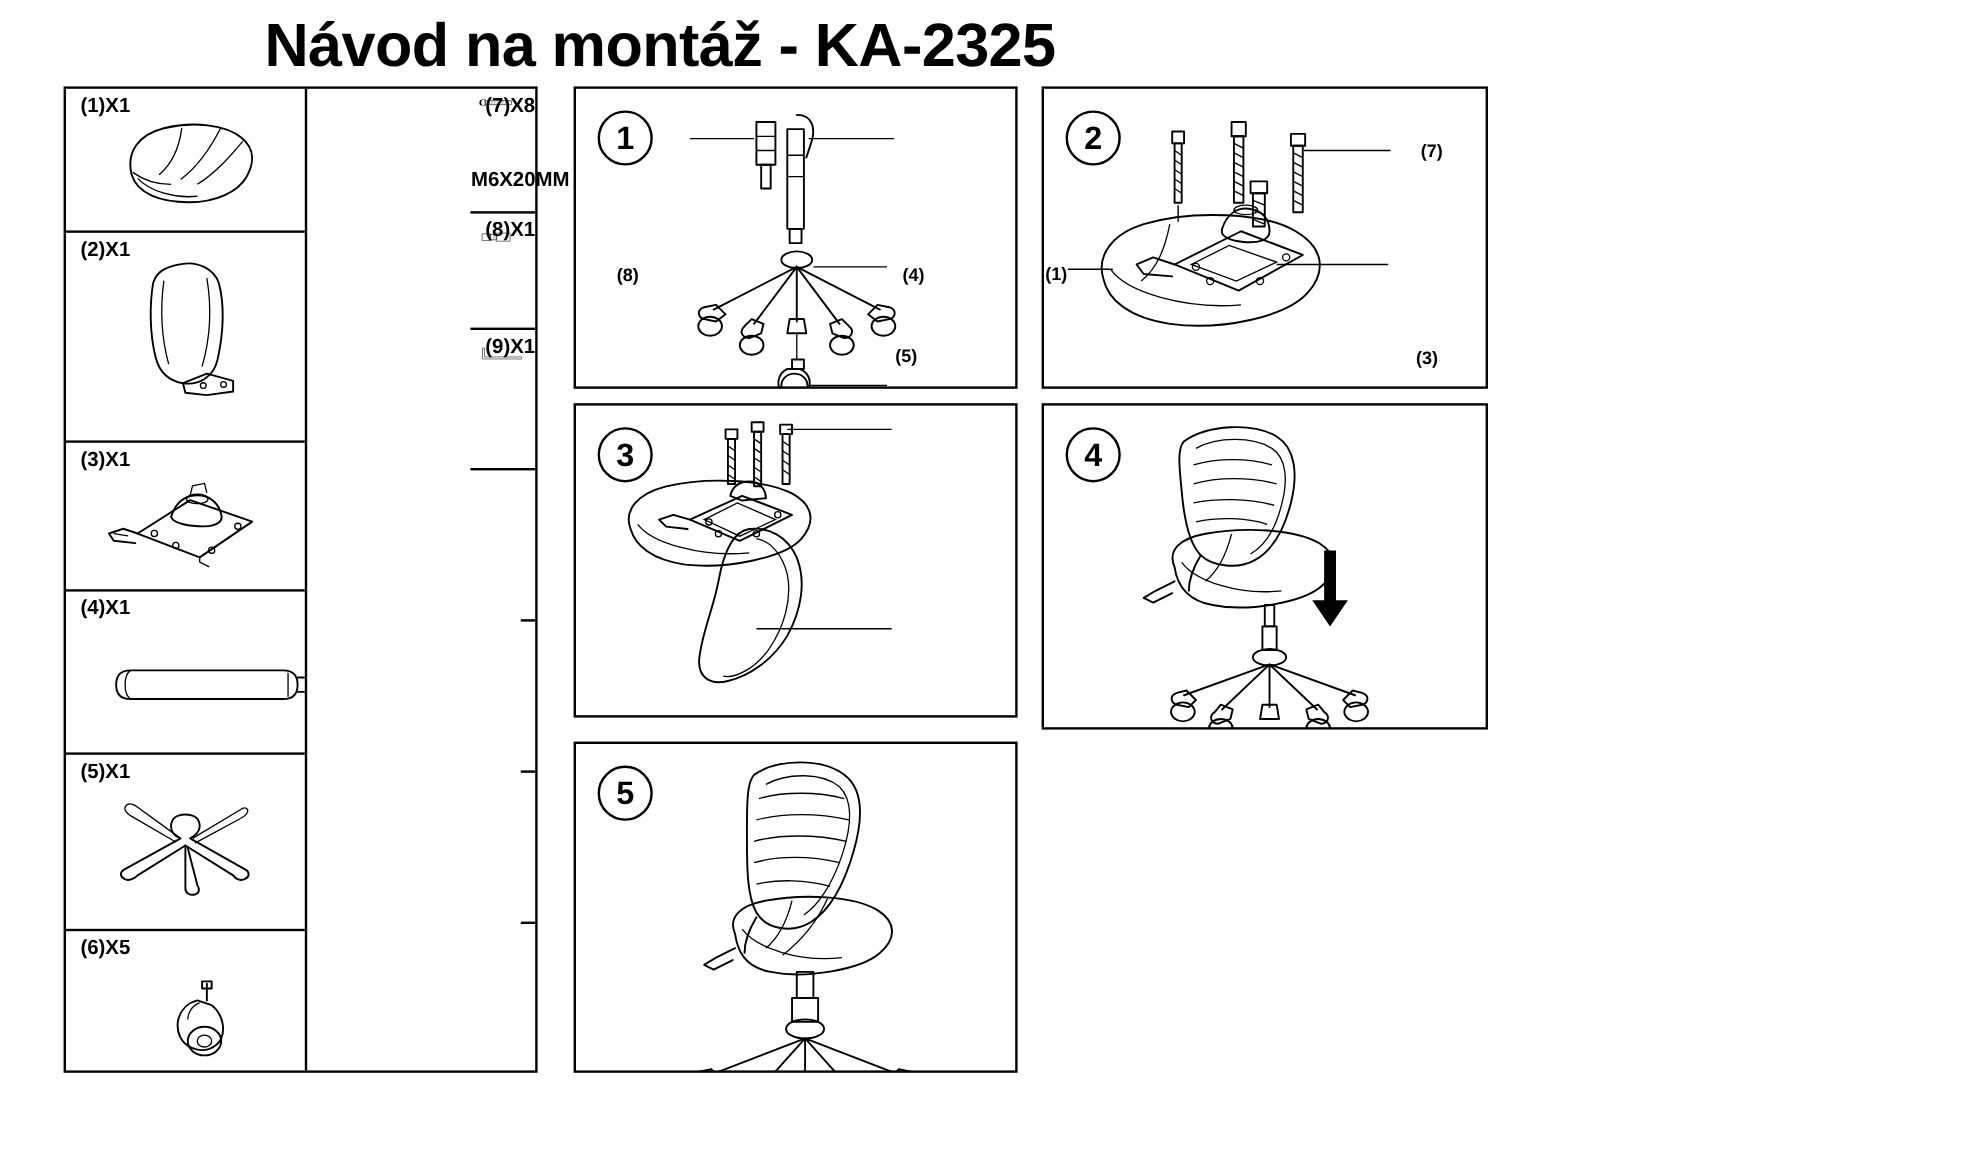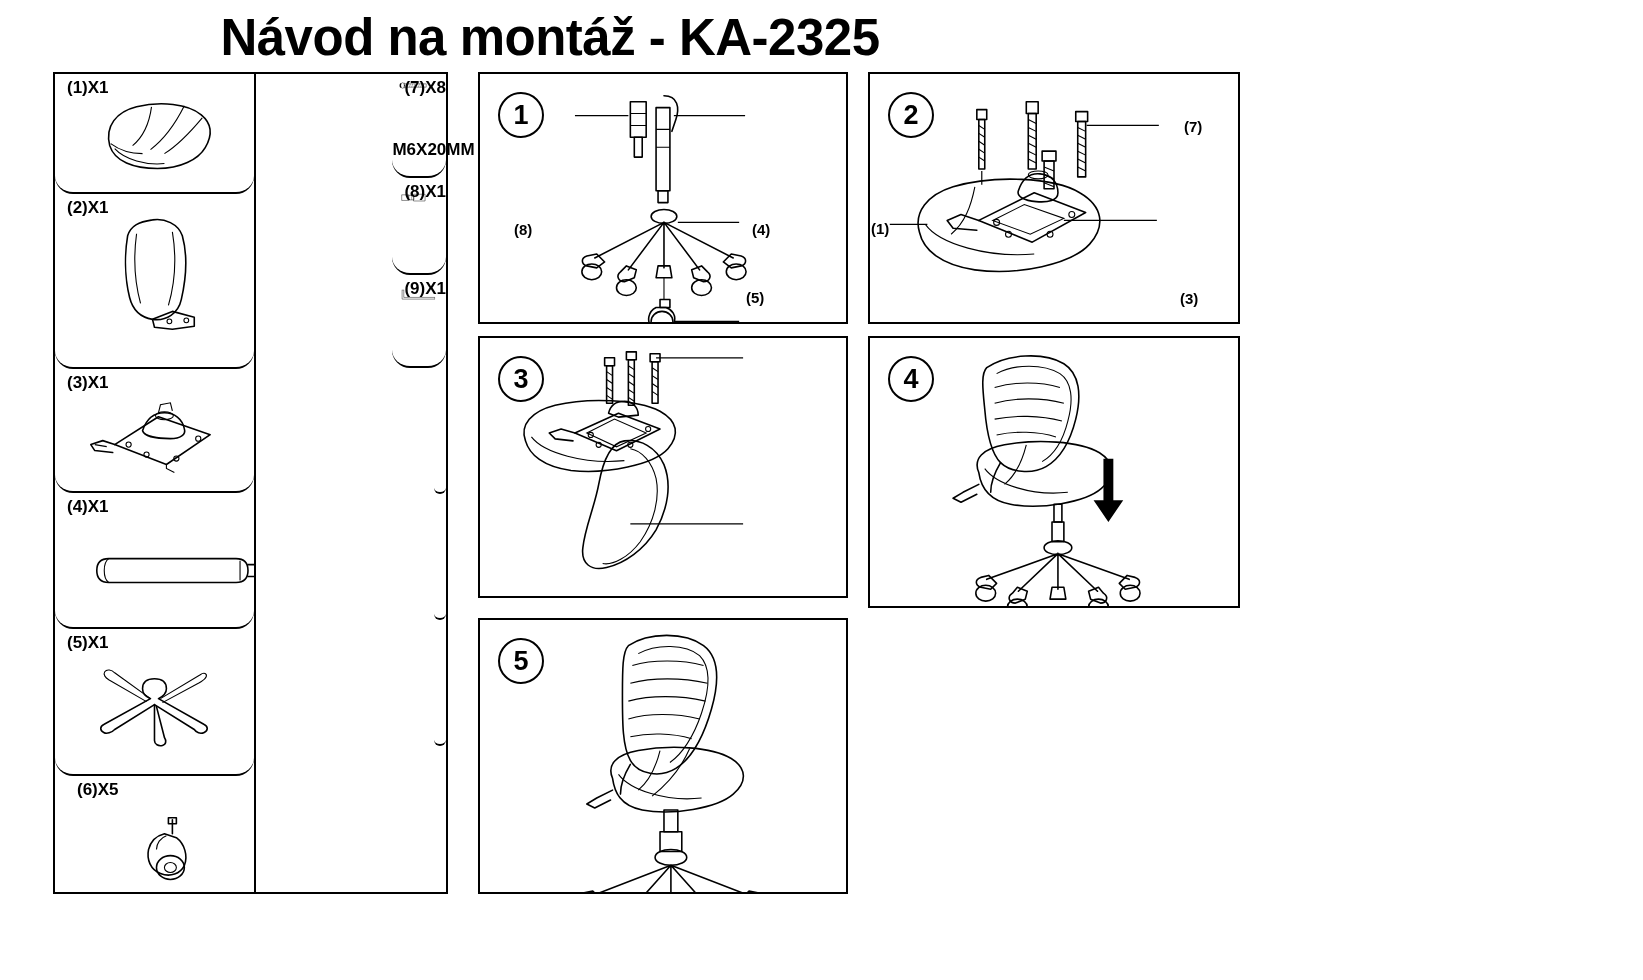--- a/index.html
+++ b/index.html
@@ -48,23 +48,22 @@
     display: flex;
     flex-direction: column;
   }
   .col-left { width: 202px; border-right: 2px solid #000; }
   .col-right { width: 191px; align-items: flex-end; }
   .cell {
     box-sizing: border-box;
     border-bottom: 2px solid #000;
     position: relative;
     padding: 4px 0 0 0;
-    border-radius: 18px;
-  }
-  .cell:last-child { border-bottom: none; padding-left: 10px; }
+  }
+  .cell:last-child { border-bottom: none; }
   .cell .lbl {
     font-size: 17px;
     font-weight: bold;
     margin-left: 12px;
     display: block;
   }
   .cell .sublbl {
     font-size: 17px;
     font-weight: bold;
     text-align: center;
@@ -213,21 +212,21 @@
       <div class="cell" style="height:97px">
         <span class="lbl">(8)X1</span>
         <svg class="art" viewBox="0 0 191 97">
           <path class="stroke" d="M36 60 L60 60 L60 80 L36 80 Z"></path>
           <path class="stroke" d="M60 62 L78 62 L78 78 L60 78 Z"></path>
           <path class="stroke" d="M78 58 L118 58 L118 82 L78 82 Z"></path>
           <path class="thin" d="M70 62 L70 78"></path>
         </svg>
       </div>
 
-      <div class="cell" style="height:93px">
+      <div class="cell" style="height:117px">
         <span class="lbl">(9)X1</span>
         <svg class="art" viewBox="0 0 191 117">
           <path class="stroke" d="M36 54 L36 86 L152 86"></path>
           <path class="stroke" d="M42 54 L42 80 L152 80"></path>
           <path class="thin" d="M36 54 L42 54"></path>
           <path class="thin" d="M152 80 L152 86"></path>
         </svg>
       </div>
 
       <div class="cell" style="height:126px">

